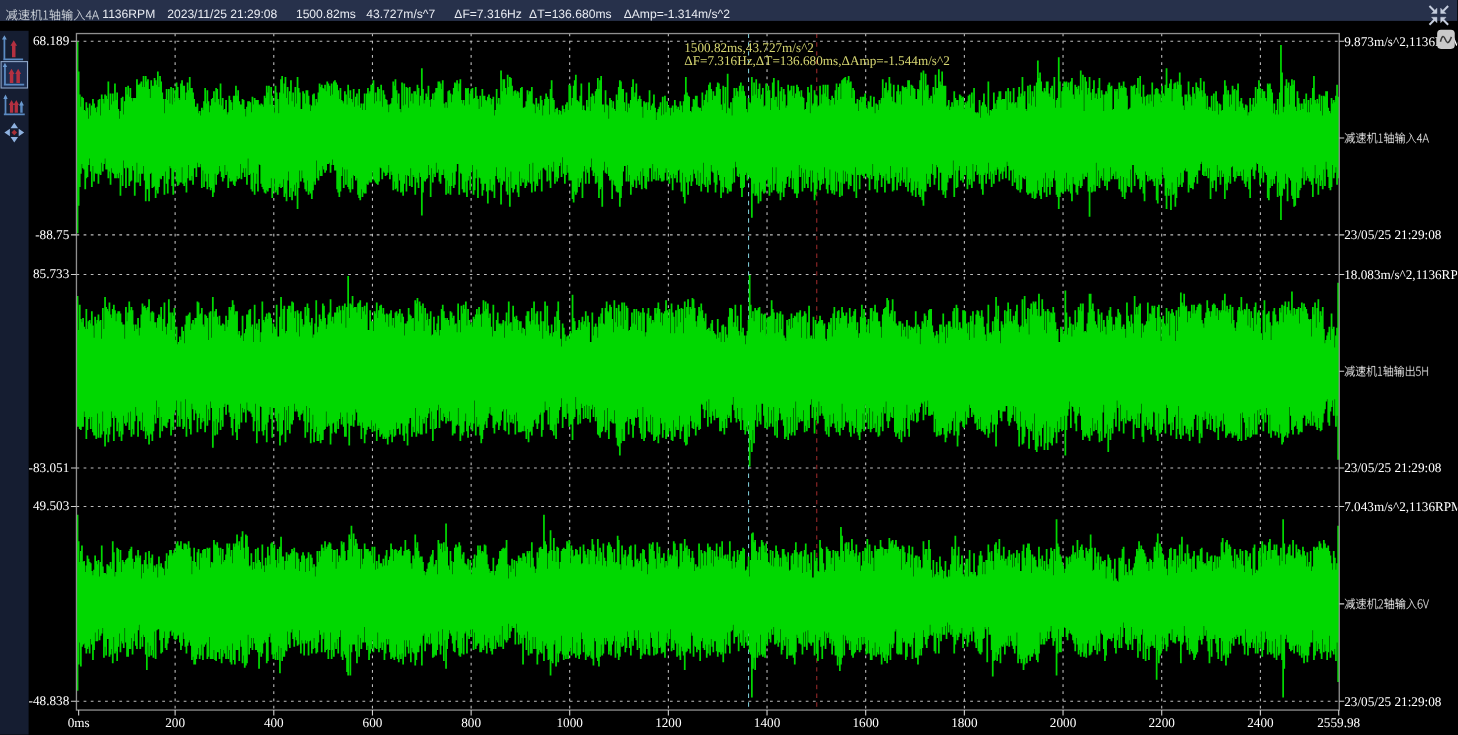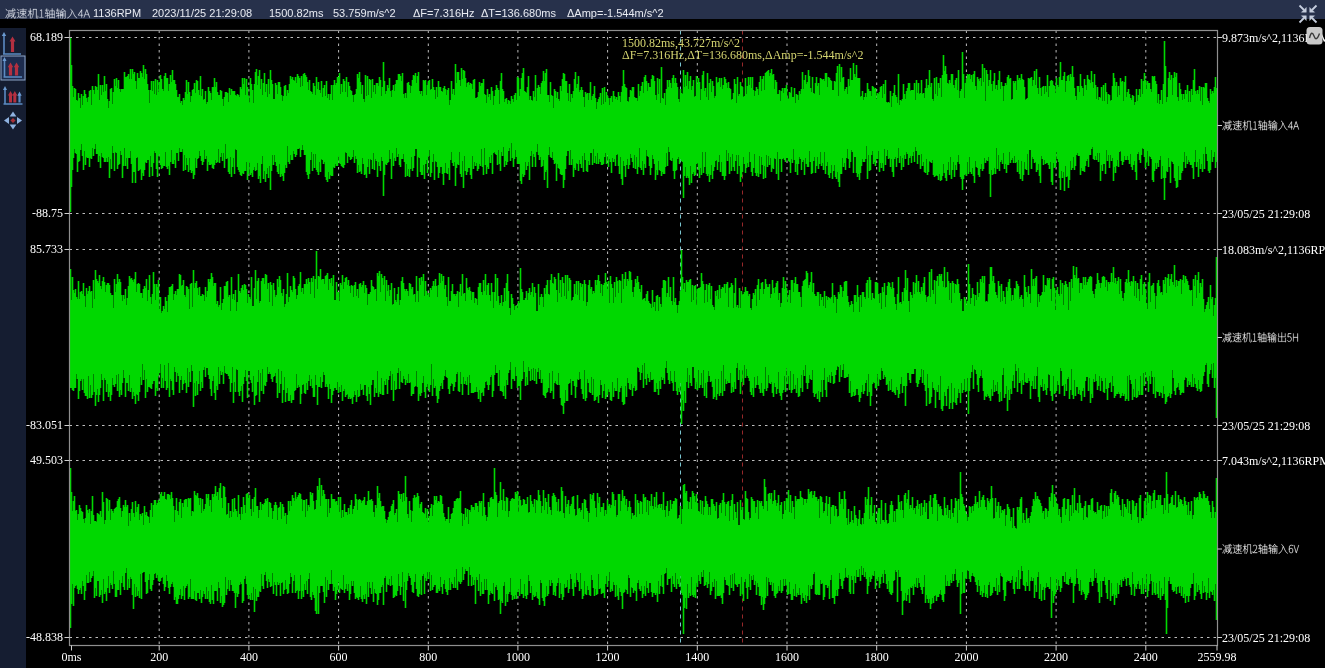--- a/index.html
+++ b/index.html
@@ -83,24 +83,24 @@
 </svg>
 <div id="hdr">
 <svg class="tsvg" width="90" height="28" viewBox="0 0 90 28">
         <g transform="translate(0,17.6)" fill="#e8ebf2" stroke="#e8ebf2" stroke-width="0.25">
           <path d="M8.5 -8.9 8.8 -9.1Q9.2 -8.8 9.6 -8.4Q10.1 -8.1 10.3 -7.8L10.1 -7.5Q9.9 -7.8 9.4 -8.2Q9.0 -8.6 8.5 -8.9ZM4.8 -4.3H7.2V-1.5H4.8V-1.8H6.9V-4.0H4.8ZM9.8 -5.7 10.2 -5.6Q9.6 -3.4 8.6 -1.8Q7.6 -0.3 6.0 0.7Q6.0 0.7 6.0 0.6Q5.9 0.6 5.9 0.5Q5.8 0.5 5.8 0.4Q7.4 -0.5 8.4 -2.0Q9.3 -3.5 9.8 -5.7ZM3.6 -7.2H3.9V-4.4Q3.9 -3.8 3.8 -3.1Q3.8 -2.5 3.7 -1.8Q3.5 -1.1 3.3 -0.4Q3.0 0.3 2.6 0.8Q2.5 0.8 2.5 0.8Q2.4 0.7 2.4 0.7Q2.3 0.7 2.3 0.6Q2.9 -0.1 3.1 -1.0Q3.4 -1.9 3.5 -2.8Q3.6 -3.6 3.6 -4.4ZM3.8 -7.2H10.5V-6.9H3.8ZM4.5 -5.8H7.4V-5.5H4.5ZM4.7 -4.3H5.0V-0.7H4.7ZM7.6 -9.0H7.9Q8.0 -7.5 8.1 -6.1Q8.2 -4.7 8.3 -3.5Q8.5 -2.3 8.8 -1.5Q9.0 -0.6 9.3 -0.1Q9.6 0.4 9.9 0.4Q10.1 0.4 10.3 -0.1Q10.4 -0.5 10.5 -1.4Q10.5 -1.4 10.6 -1.4Q10.6 -1.3 10.7 -1.3Q10.7 -1.3 10.8 -1.3Q10.7 -0.5 10.6 -0.0Q10.4 0.4 10.3 0.6Q10.1 0.8 9.9 0.8Q9.5 0.8 9.1 0.3Q8.7 -0.3 8.5 -1.2Q8.2 -2.1 8.1 -3.4Q7.9 -4.6 7.8 -6.0Q7.7 -7.5 7.6 -9.0ZM0.7 -8.5 1.0 -8.7Q1.3 -8.4 1.6 -8.0Q1.9 -7.7 2.2 -7.3Q2.5 -7.0 2.6 -6.7L2.4 -6.5Q2.2 -6.8 1.9 -7.1Q1.7 -7.5 1.3 -7.9Q1.0 -8.2 0.7 -8.5ZM0.6 0.1Q0.8 -0.4 1.2 -1.0Q1.5 -1.6 1.8 -2.3Q2.2 -3.0 2.4 -3.6L2.7 -3.4Q2.4 -2.8 2.1 -2.1Q1.8 -1.5 1.5 -0.9Q1.1 -0.2 0.9 0.3Z M14.0 -5.2V-0.7H13.7V-4.9H11.8V-5.2ZM12.2 -8.4 12.4 -8.6Q12.7 -8.3 13.1 -8.0Q13.4 -7.6 13.7 -7.3Q14.0 -7.0 14.2 -6.7L13.9 -6.5Q13.7 -6.8 13.4 -7.1Q13.1 -7.5 12.8 -7.8Q12.5 -8.2 12.2 -8.4ZM13.7 -0.9Q14.0 -0.9 14.2 -0.7Q14.5 -0.5 14.9 -0.3Q15.4 0.1 16.1 0.1Q16.8 0.2 17.7 0.2Q18.4 0.2 19.1 0.2Q19.9 0.2 20.6 0.2Q21.2 0.1 21.8 0.1Q21.8 0.1 21.7 0.2Q21.7 0.3 21.7 0.3Q21.7 0.4 21.7 0.4Q21.3 0.5 20.8 0.5Q20.3 0.5 19.7 0.5Q19.1 0.5 18.6 0.5Q18.1 0.5 17.7 0.5Q16.7 0.5 16.0 0.4Q15.3 0.3 14.7 -0.0Q14.4 -0.2 14.2 -0.4Q13.9 -0.6 13.7 -0.6Q13.5 -0.6 13.3 -0.5Q13.0 -0.3 12.7 -0.0Q12.4 0.3 12.1 0.6L11.8 0.4Q12.4 -0.2 12.8 -0.5Q13.3 -0.9 13.7 -0.9ZM15.6 -5.9V-4.1H20.7V-5.9ZM15.3 -6.3H21.0V-3.8H15.3ZM14.7 -7.8H21.7V-7.5H14.7ZM17.9 -9.1H18.2V-0.3H17.9ZM17.8 -3.9 18.1 -3.8Q17.8 -3.2 17.2 -2.6Q16.7 -2.0 16.1 -1.5Q15.5 -1.1 14.9 -0.8Q14.9 -0.8 14.9 -0.8Q14.8 -0.9 14.8 -0.9Q14.7 -1.0 14.7 -1.0Q15.3 -1.3 15.9 -1.7Q16.5 -2.2 17.0 -2.8Q17.5 -3.3 17.8 -3.9ZM18.0 -3.7 18.2 -3.9Q18.8 -3.5 19.4 -3.0Q20.0 -2.5 20.5 -2.0Q21.0 -1.5 21.3 -1.2L21.1 -0.9Q20.7 -1.3 20.2 -1.8Q19.7 -2.3 19.1 -2.8Q18.5 -3.3 18.0 -3.7Z M28.2 -8.5H31.3V-8.2H28.2ZM28.0 -8.5H28.3V-5.0Q28.3 -4.3 28.3 -3.6Q28.2 -2.8 28.0 -2.1Q27.8 -1.3 27.5 -0.6Q27.1 0.2 26.5 0.8Q26.5 0.8 26.5 0.7Q26.4 0.7 26.4 0.6Q26.3 0.6 26.3 0.6Q26.9 -0.0 27.2 -0.7Q27.5 -1.4 27.7 -2.2Q27.9 -2.9 27.9 -3.6Q28.0 -4.4 28.0 -5.0ZM31.1 -8.5H31.5V-0.5Q31.5 -0.1 31.5 0.0Q31.5 0.2 31.6 0.3Q31.7 0.4 31.8 0.4Q31.9 0.4 32.1 0.4Q32.2 0.4 32.3 0.4Q32.5 0.4 32.6 0.3Q32.7 0.2 32.7 0.1Q32.8 0.0 32.8 -0.2Q32.8 -0.4 32.8 -0.8Q32.8 -1.3 32.8 -1.9Q32.9 -1.8 33.0 -1.8Q33.1 -1.7 33.1 -1.7Q33.1 -1.4 33.1 -1.0Q33.1 -0.7 33.1 -0.4Q33.1 -0.1 33.1 0.0Q33.0 0.4 32.8 0.6Q32.7 0.6 32.6 0.6Q32.5 0.7 32.3 0.7Q32.2 0.7 32.1 0.7Q31.9 0.7 31.8 0.7Q31.7 0.7 31.6 0.6Q31.4 0.6 31.3 0.5Q31.2 0.5 31.2 0.4Q31.2 0.3 31.1 0.1Q31.1 -0.2 31.1 -0.6ZM23.0 -6.7H27.2V-6.4H23.0ZM25.0 -9.1H25.4V0.7H25.0ZM25.0 -6.6 25.3 -6.5Q25.2 -5.8 24.9 -5.1Q24.6 -4.4 24.3 -3.7Q24.0 -3.0 23.6 -2.4Q23.3 -1.8 23.0 -1.4Q22.9 -1.5 22.8 -1.6Q22.8 -1.6 22.7 -1.7Q23.0 -2.1 23.4 -2.6Q23.7 -3.2 24.1 -3.8Q24.4 -4.5 24.6 -5.2Q24.9 -5.9 25.0 -6.6ZM25.3 -5.1Q25.4 -5.0 25.7 -4.7Q26.0 -4.5 26.3 -4.2Q26.6 -3.8 26.8 -3.6Q27.1 -3.3 27.2 -3.2L26.9 -2.9Q26.8 -3.0 26.6 -3.3Q26.3 -3.6 26.0 -3.9Q25.7 -4.2 25.5 -4.5Q25.2 -4.8 25.1 -4.9Z M34.5 0.0V-0.4H36.4V-7.2H35.0V-7.5Q35.5 -7.6 35.8 -7.7Q36.2 -7.8 36.5 -8.0H36.8V-0.4H38.5V0.0Z M44.6 -6.8H49.5V0.7H49.2V-6.5H44.9V0.8H44.6ZM44.7 -3.6H49.4V-3.3H44.7ZM44.7 -0.1H49.4V0.2H44.7ZM46.9 -9.1H47.3V-6.7H47.3V0.1H46.9V-6.7H46.9ZM40.0 -7.7H43.9V-7.4H40.0ZM42.4 -6.2H42.7V0.7H42.4ZM39.9 -1.6Q40.5 -1.7 41.1 -1.9Q41.8 -2.0 42.5 -2.2Q43.3 -2.3 44.1 -2.5L44.1 -2.2Q43.0 -1.9 41.9 -1.7Q40.9 -1.5 40.0 -1.3ZM40.4 -3.9Q40.3 -3.9 40.3 -4.0Q40.3 -4.1 40.3 -4.1Q40.3 -4.2 40.2 -4.2Q40.4 -4.2 40.5 -4.5Q40.6 -4.8 40.7 -5.1Q40.8 -5.3 40.9 -5.7Q41.1 -6.1 41.2 -6.7Q41.4 -7.2 41.5 -7.9Q41.7 -8.5 41.8 -9.1L42.1 -9.0Q42.0 -8.2 41.7 -7.3Q41.5 -6.4 41.2 -5.6Q40.9 -4.8 40.7 -4.1V-4.1Q40.7 -4.1 40.6 -4.1Q40.6 -4.1 40.5 -4.0Q40.4 -4.0 40.4 -4.0Q40.4 -3.9 40.4 -3.9ZM40.4 -3.9V-4.2L40.7 -4.3H43.9V-4.0H41.1Q40.8 -4.0 40.6 -4.0Q40.4 -3.9 40.4 -3.9Z M51.1 -7.7H54.5V-7.4H51.1ZM53.1 -6.2H53.4V0.8H53.1ZM51.0 -1.6Q51.7 -1.8 52.6 -2.0Q53.5 -2.3 54.4 -2.5L54.5 -2.2Q53.6 -2.0 52.7 -1.7Q51.8 -1.5 51.1 -1.3ZM51.3 -3.9Q51.3 -3.9 51.3 -4.0Q51.3 -4.1 51.3 -4.1Q51.2 -4.2 51.2 -4.2Q51.3 -4.2 51.4 -4.5Q51.5 -4.8 51.7 -5.1Q51.7 -5.3 51.8 -5.7Q52.0 -6.1 52.1 -6.7Q52.3 -7.2 52.4 -7.9Q52.5 -8.5 52.6 -9.1L52.9 -9.0Q52.8 -8.2 52.6 -7.3Q52.4 -6.4 52.1 -5.6Q51.9 -4.8 51.6 -4.1V-4.1Q51.6 -4.1 51.6 -4.1Q51.5 -4.1 51.5 -4.0Q51.4 -4.0 51.4 -4.0Q51.3 -3.9 51.3 -3.9ZM51.3 -3.9V-4.2L51.7 -4.3H54.5V-4.0H52.1Q51.8 -4.0 51.6 -4.0Q51.4 -3.9 51.3 -3.9ZM55.9 -6.3H59.7V-6.0H55.9ZM55.2 -5.1H57.7V-4.7H55.5V0.7H55.2ZM57.5 -5.1H57.9V0.2Q57.9 0.4 57.8 0.5Q57.8 0.6 57.7 0.6Q57.5 0.7 57.3 0.7Q57.1 0.7 56.7 0.7Q56.7 0.6 56.7 0.5Q56.7 0.4 56.6 0.4Q56.9 0.4 57.1 0.4Q57.3 0.4 57.4 0.4Q57.5 0.4 57.5 0.2ZM55.4 -3.6H57.7V-3.2H55.4ZM55.4 -2.0H57.7V-1.7H55.4ZM58.8 -5.0H59.1V-1.0H58.8ZM60.2 -5.3H60.5V0.2Q60.5 0.4 60.5 0.5Q60.4 0.6 60.2 0.6Q60.1 0.7 59.8 0.7Q59.5 0.7 59.1 0.7Q59.1 0.6 59.0 0.5Q59.0 0.5 58.9 0.4Q59.3 0.4 59.6 0.4Q59.9 0.4 60.0 0.4Q60.2 0.4 60.2 0.2ZM57.8 -9.1 58.1 -9.0Q57.8 -8.4 57.2 -7.8Q56.7 -7.2 56.0 -6.7Q55.4 -6.1 54.7 -5.8Q54.7 -5.9 54.6 -5.9Q54.5 -6.0 54.5 -6.0Q55.1 -6.4 55.8 -6.9Q56.4 -7.4 57.0 -7.9Q57.5 -8.5 57.8 -9.1ZM57.8 -8.7Q58.5 -7.8 59.3 -7.3Q60.2 -6.7 61.1 -6.3Q61.1 -6.2 61.0 -6.1Q60.9 -6.1 60.9 -6.0Q59.9 -6.5 59.1 -7.1Q58.2 -7.7 57.5 -8.5Z M65.2 -8.5 65.4 -8.7Q66.1 -8.2 66.7 -7.6Q67.2 -6.9 67.6 -6.2Q68.0 -5.5 68.4 -4.8Q68.7 -4.1 69.0 -3.4Q69.4 -2.7 69.8 -2.0Q70.2 -1.3 70.8 -0.7Q71.4 -0.2 72.2 0.3Q72.2 0.4 72.1 0.4Q72.1 0.5 72.1 0.5Q72.1 0.6 72.0 0.6Q71.2 0.2 70.6 -0.4Q70.0 -1.0 69.6 -1.7Q69.1 -2.4 68.8 -3.1Q68.4 -3.8 68.1 -4.6Q67.8 -5.3 67.4 -6.0Q67.0 -6.7 66.4 -7.3Q65.9 -8.0 65.2 -8.5ZM67.0 -6.6 67.4 -6.6Q67.0 -4.8 66.3 -3.4Q65.7 -2.1 64.7 -1.0Q63.8 0.0 62.5 0.7Q62.5 0.7 62.4 0.7Q62.3 0.6 62.3 0.6Q62.2 0.5 62.2 0.5Q64.2 -0.5 65.3 -2.3Q66.5 -4.1 67.0 -6.6Z M76.6 0.0V-6.0Q76.6 -6.2 76.6 -6.6Q76.6 -7.0 76.7 -7.2H76.6Q76.5 -7.0 76.3 -6.7Q76.1 -6.4 76.0 -6.2L73.5 -2.7H78.2V-2.3H73.0V-2.6L76.7 -8.0H77.0V0.0Z M78.7 0.0 81.6 -8.0H82.0L84.9 0.0H84.4L82.7 -4.8Q82.5 -5.5 82.3 -6.2Q82.0 -6.8 81.8 -7.6H81.8Q81.6 -6.8 81.3 -6.2Q81.1 -5.5 80.8 -4.8L79.1 0.0ZM80.0 -2.8V-3.2H83.6V-2.8Z"></path>
         </g>
       </svg>
 <span class="h" style="left:93px">1136RPM</span>
 <span class="h" style="left:152px">2023/11/25 21:29:08</span>
 <span class="h" style="left:269px">1500.82ms</span>
-<span class="h" style="left:333px">53.759m/s^2</span>
+<span class="h" style="left:333px">43.727m/s^7</span>
 <span class="h" style="left:413px">ΔF=7.316Hz</span>
 <span class="h" style="left:481px">ΔT=136.680ms</span>
-<span class="h" style="left:567px">ΔAmp=-1.544m/s^2</span>
+<span class="h" style="left:567px">ΔAmp=-1.314m/s^2</span>
 <svg id="coll" width="22" height="22" viewBox="0 0 22 22">
 <g stroke="#c6cede" stroke-width="1.8" fill="#c6cede">
 <line x1="2.5" y1="2.5" x2="7" y2="7"></line>
           <path d="M9.3 9.3H4.4L9.3 4.4Z" stroke-width="0.4"></path>
 <line x1="19.5" y1="2.5" x2="15" y2="7"></line>
           <path d="M12.7 9.3V4.4L17.6 9.3Z" stroke-width="0.4"></path>
 <line x1="2.5" y1="19.5" x2="7" y2="15"></line>
           <path d="M9.3 12.7H4.4L9.3 17.6Z" stroke-width="0.4"></path>
 <line x1="19.5" y1="19.5" x2="15" y2="15"></line>
           <path d="M12.7 12.7V17.6L17.6 12.7Z" stroke-width="0.4"></path>

